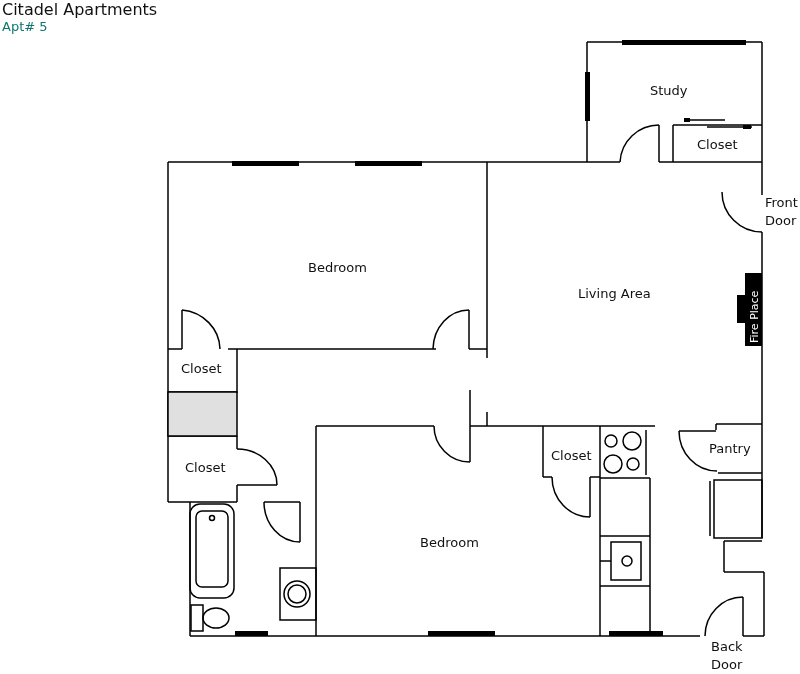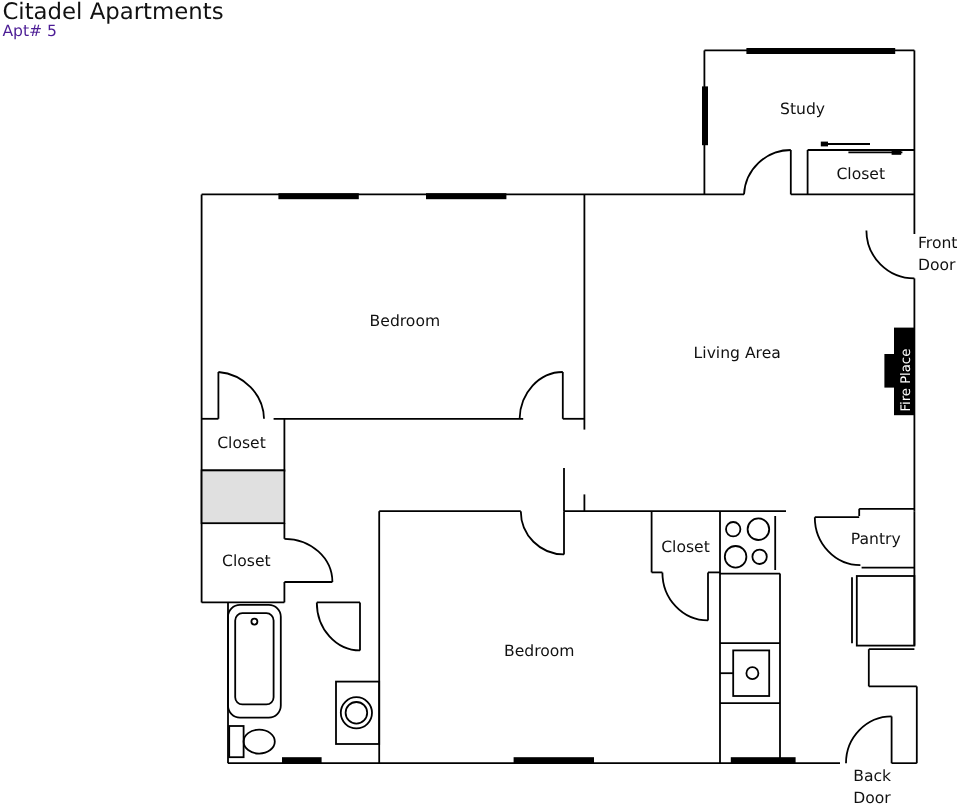--- a/index.html
+++ b/index.html
@@ -1,18 +1,18 @@
 <!DOCTYPE html>
 <html><head>
 <meta charset="utf-8">
 <style>
   html, body { margin: 0; padding: 0; background: #fff; }
   body { width: 800px; height: 674px; position: relative; overflow: hidden; font-family: "DejaVu Sans", sans-serif; }
-  .title { position: absolute; left: 2px; top: 1px; font-size: 19px; color: #111; line-height: 18px; }
-  .subtitle { position: absolute; left: 2px; top: 19px; font-size: 13px; color: #4c1d95; line-height: 16px; }
+  .title { position: absolute; left: 2px; top: 1px; font-size: 16px; color: #111; line-height: 18px; }
+  .subtitle { position: absolute; left: 2px; top: 19px; font-size: 13px; color: #0f766e; line-height: 16px; }
   svg { position: absolute; left: 0; top: 0; }
   .lbl { font-family: "DejaVu Sans", sans-serif; font-size: 13px; fill: #111; }
   .fp { font-family: "DejaVu Sans", sans-serif; font-size: 11px; fill: #fff; }
 </style>
 </head>
 <body>
 
 <div class="title">Citadel Apartments</div>
 <div class="subtitle">Apt# 5</div>
 

